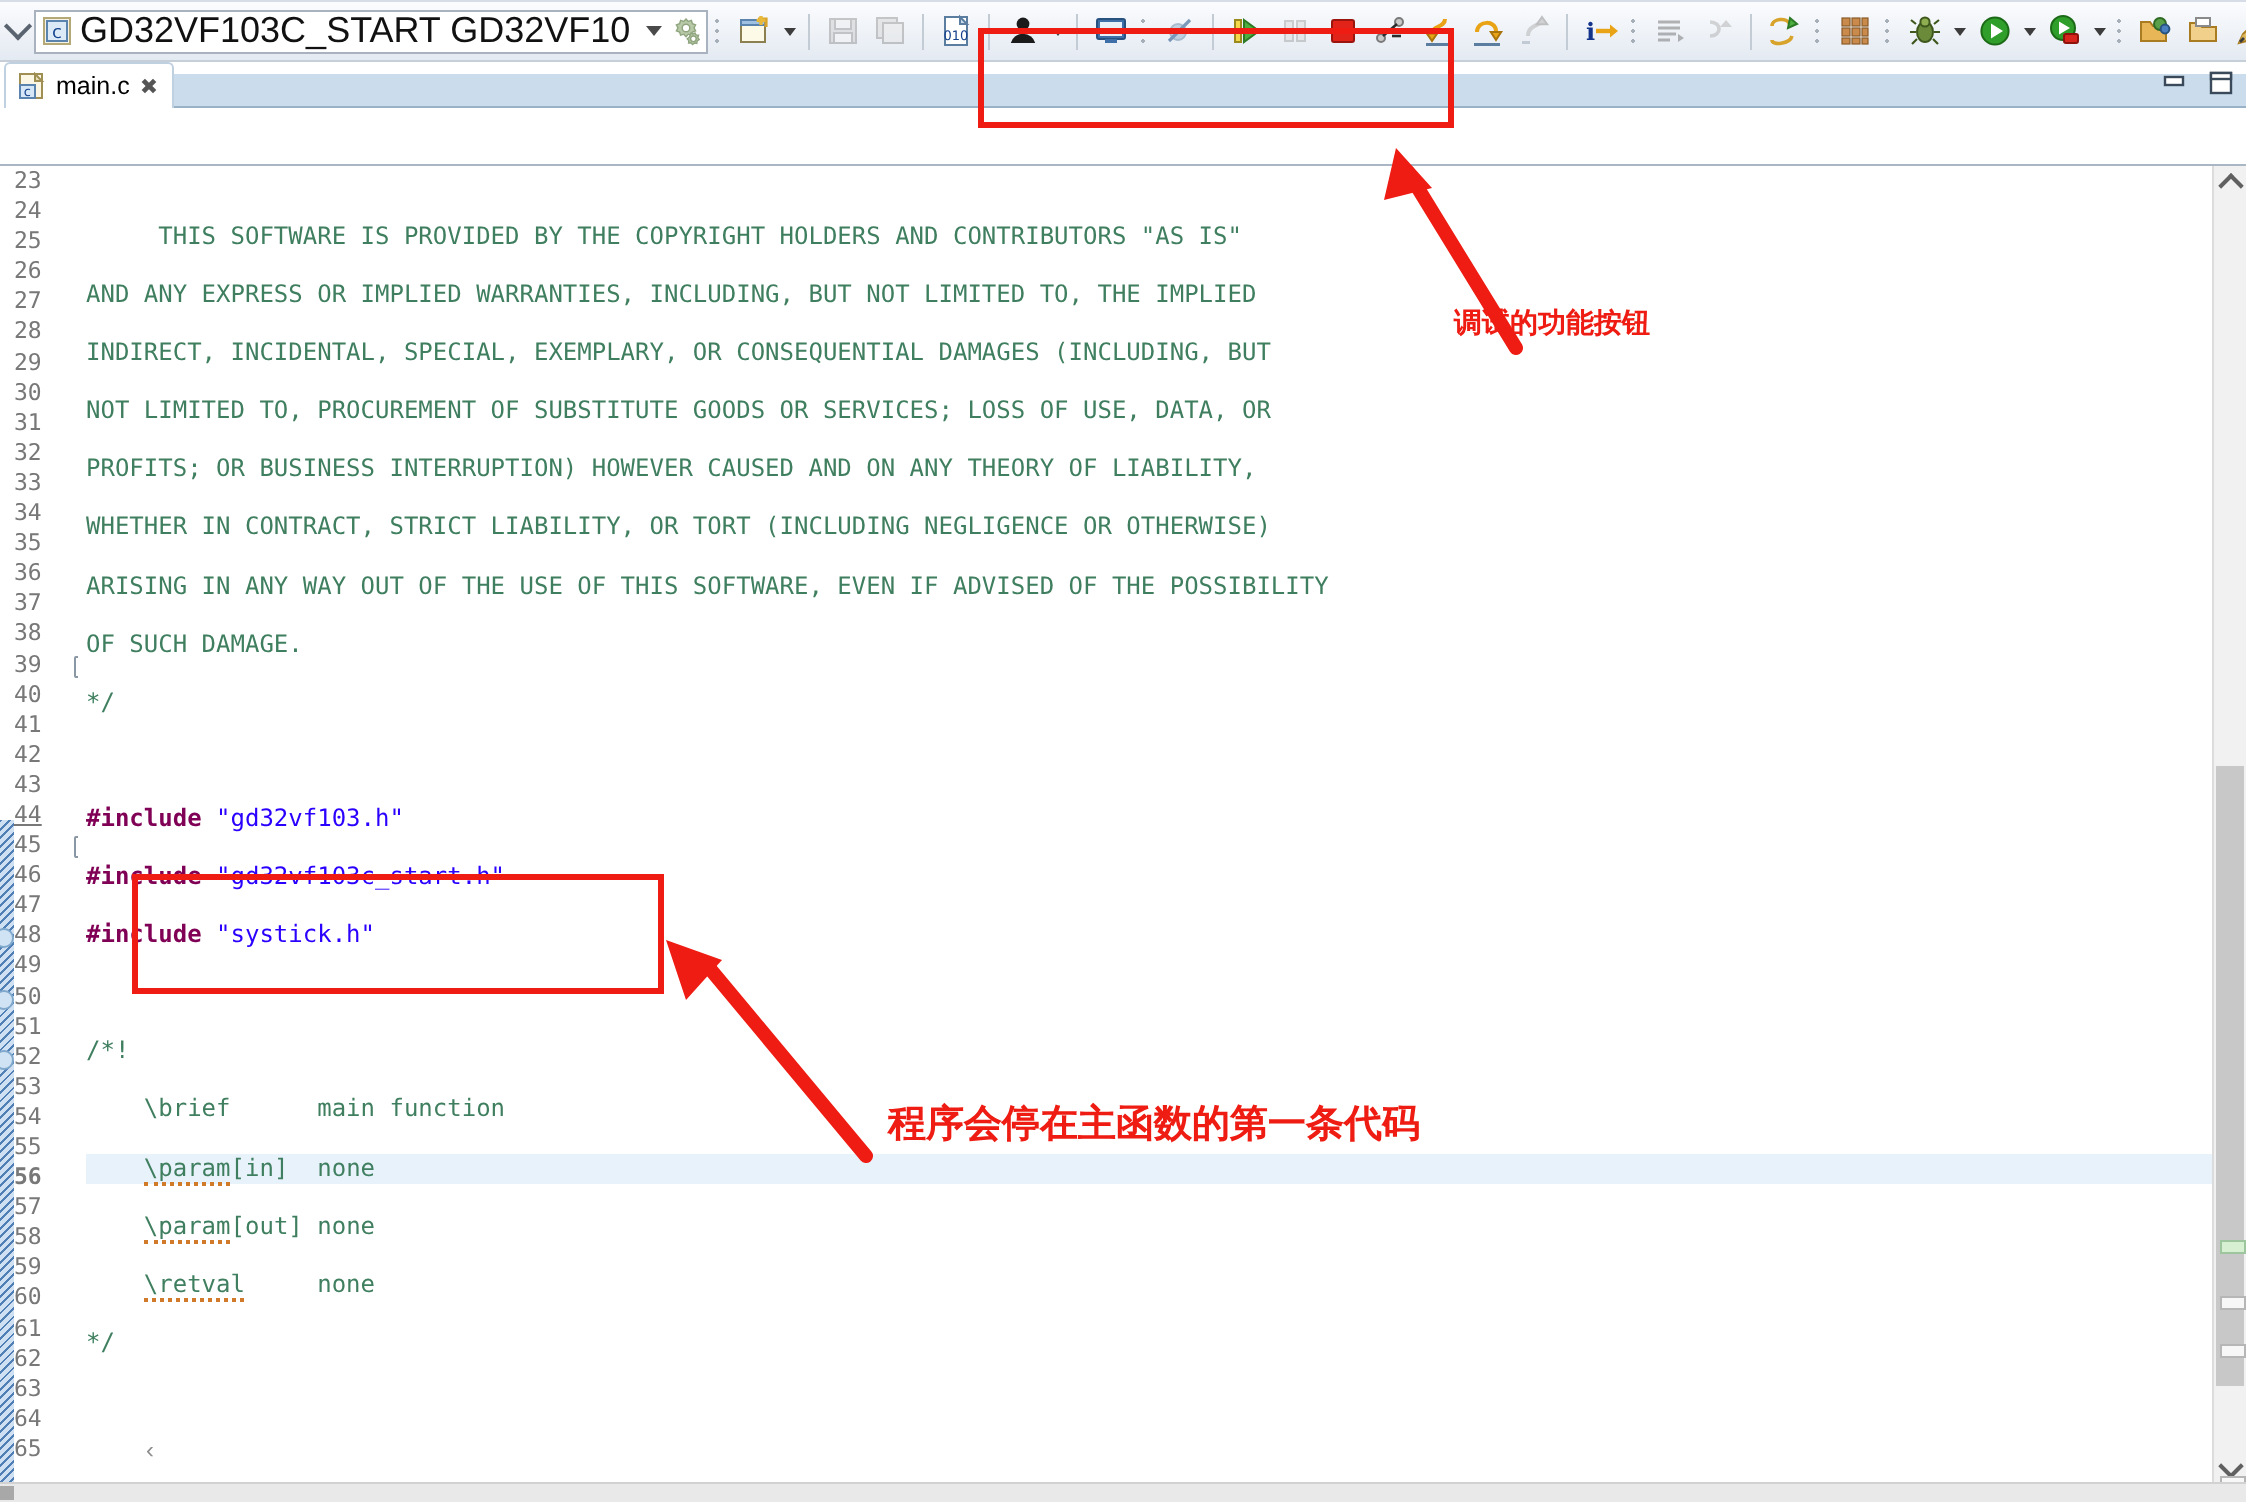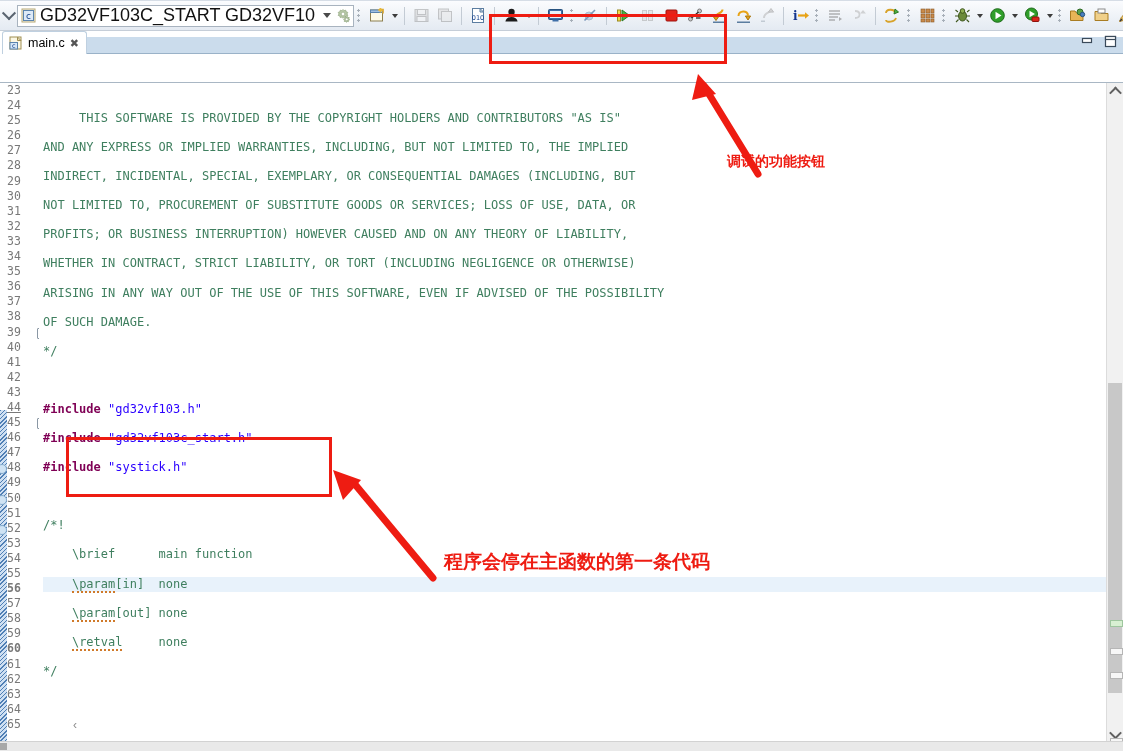--- a/index.html
+++ b/index.html
@@ -528,21 +528,21 @@
         <div class="lnum" style="position: relative;">50<span class="marker-dot"></span></div>
         <div class="lnum" style="position: relative;">51</div>
         <div class="lnum" style="position: relative;">52<span class="marker-dot"></span></div>
         <div class="lnum" style="position: relative;">53</div>
         <div class="lnum" style="position: relative;">54</div>
         <div class="lnum" style="position: relative;">55</div>
         <div class="lnum" style="position: relative; font-weight: bold;">56</div>
         <div class="lnum" style="position: relative;">57</div>
         <div class="lnum" style="position: relative;">58</div>
         <div class="lnum" style="position: relative;">59</div>
-        <div class="lnum" style="position: relative; font-weight: bold;">60</div>
+        <div class="lnum" style="position: relative;">60</div>
         <div class="lnum" style="position: relative;">61</div>
         <div class="lnum" style="position: relative;">62</div>
         <div class="lnum" style="position: relative;">63</div>
         <div class="lnum" style="position: relative;">64</div>
         <div class="lnum" style="position: relative;">65</div>
       </div>
 
     <div class="codearea">
       <div class="code" id="codebody">
 

